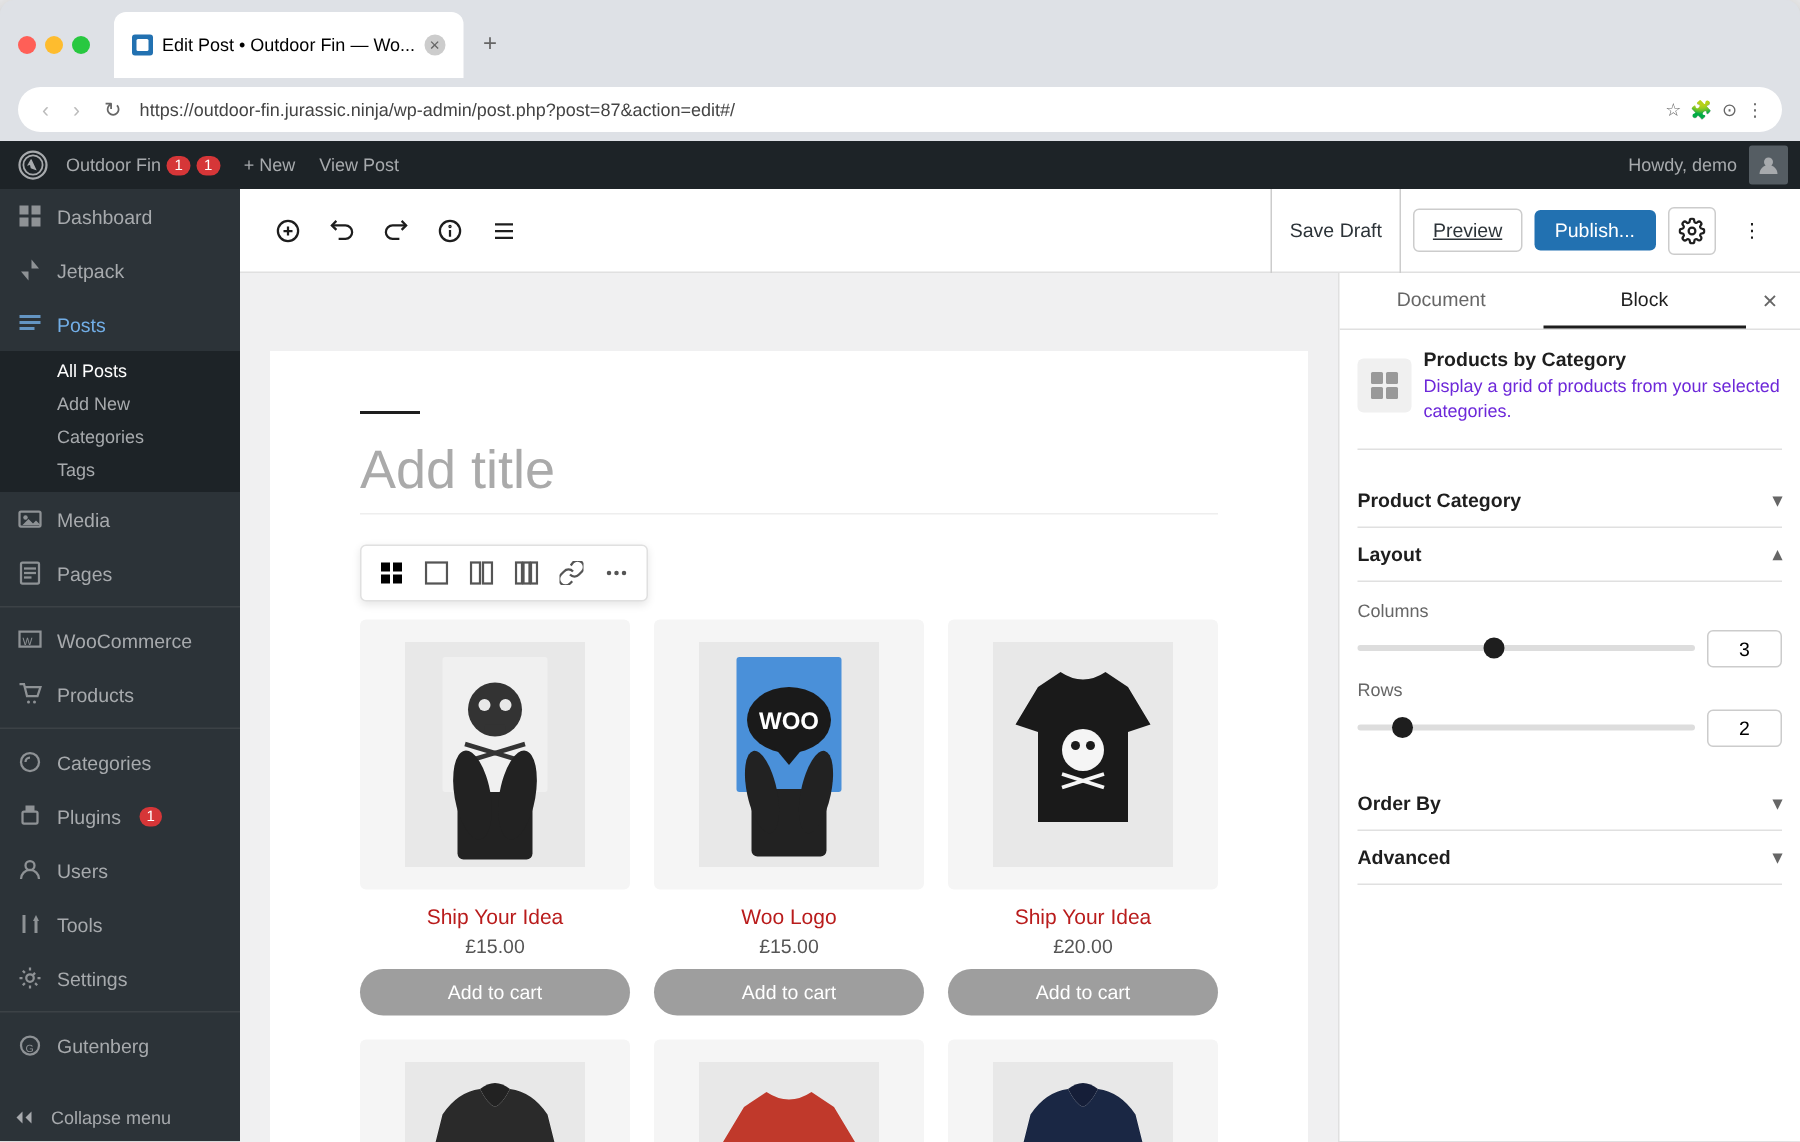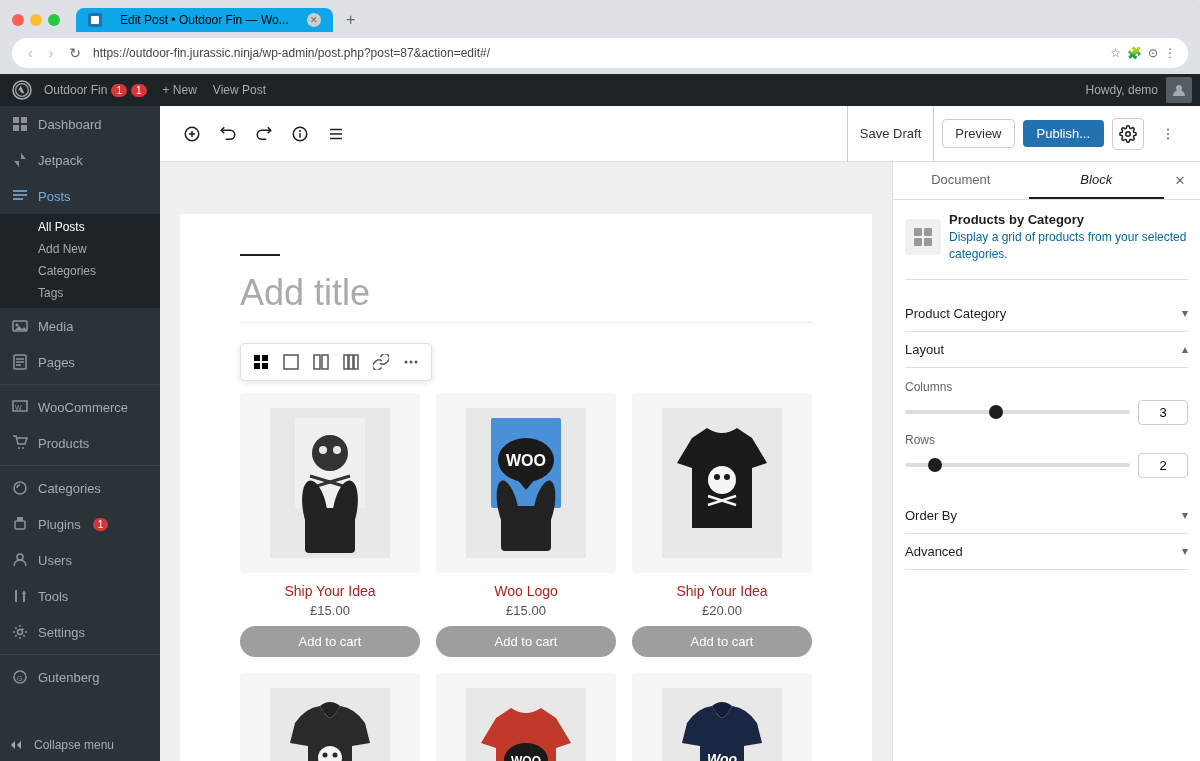--- a/index.html
+++ b/index.html
@@ -23,28 +23,28 @@
       align-items: center;
       gap: 8px;
     }
     .traffic-lights { display: flex; gap: 6px; }
     .tl { width: 12px; height: 12px; border-radius: 50%; }
     .tl-red { background: #ff5f57; }
     .tl-yellow { background: #febc2e; }
     .tl-green { background: #28c840; }
     .tab-bar { display: flex; align-items: center; flex: 1; margin-left: 8px; }
     .tab-active {
-      background: #0ea5e9;
+      background: #ffffff;
       border-radius: 8px 8px 0 0;
       padding: 4px 12px;
       font-size: 12px;
       display: flex;
       align-items: center;
-      gap: 18px;
-      height: 24px;
+      gap: 6px;
+      height: 44px;
     }
     .tab-favicon { width: 14px; height: 14px; background: #2271b1; border-radius: 2px; display: flex; align-items: center; justify-content: center; }
     .tab-favicon svg { width: 10px; height: 10px; }
     .tab-close { width: 14px; height: 14px; border-radius: 50%; background: #ccc; display: flex; align-items: center; justify-content: center; font-size: 9px; color: #666; cursor: pointer; }
     .new-tab-btn { margin-left: 6px; width: 24px; height: 24px; border-radius: 50%; display: flex; align-items: center; justify-content: center; font-size: 16px; color: #666; cursor: pointer; }
 
     .browser-addressbar {
       background: #fff;
       margin: 0 12px 6px;
       border-radius: 20px;
@@ -124,21 +124,21 @@
       align-items: center;
       padding: 0 16px;
       height: 56px;
       flex-shrink: 0;
     }
     .toolbar-left { display: flex; align-items: center; gap: 4px; }
     .toolbar-btn { width: 32px; height: 32px; border-radius: 4px; display: flex; align-items: center; justify-content: center; cursor: pointer; color: #1e1e1e; }
     .toolbar-btn svg { width: 18px; height: 18px; }
     .toolbar-right { margin-left: auto; display: flex; align-items: center; gap: 8px; }
     .btn-save-draft { background: transparent; border: 1px solid #ccc; color: #2c3338; padding: 23px 12px; border-radius: 0; cursor: pointer; font-size: 13px; }
-    .btn-preview { background: transparent; border: 1px solid #ccc; color: #2c3338; padding: 6px 12px; border-radius: 4px; cursor: pointer; font-size: 13px; }
+    .btn-preview { background: transparent; border: 1px solid #ccc; color: #2c3338; padding: 6px 12px; border-radius: 4px; cursor: pointer; font-size: 13px; text-decoration: underline; }
     .btn-publish { background: #2271b1; color: #fff; border: none; padding: 6px 14px; border-radius: 4px; cursor: pointer; font-size: 13px; display: flex; align-items: center; gap: 4px; }
     .btn-settings { width: 32px; height: 32px; border-radius: 4px; display: flex; align-items: center; justify-content: center; cursor: pointer; color: #1e1e1e; border: 1px solid #ccc; }
     .btn-more { width: 32px; height: 32px; display: flex; align-items: center; justify-content: center; cursor: pointer; color: #1e1e1e; }
 
     
     .editor-body { display: flex; flex: 1; overflow: hidden; }
 
     
     .editor-main {
       flex: 1;
@@ -233,41 +233,41 @@
     }
     .panel-tab {
       flex: 1;
       padding: 10px;
       text-align: center;
       font-size: 13px;
       cursor: pointer;
       color: #666;
       border-bottom: 2px solid transparent;
     }
-    .panel-tab.active { color: #1e1e1e; border-bottom-color: #1e1e1e; font-style: italic; }
+    .panel-tab.active { color: #1e1e1e; border-bottom-color: #1e1e1e; }
     .panel-close { width: 32px; height: 32px; display: flex; align-items: center; justify-content: center; cursor: pointer; color: #666; margin-right: 4px; }
     .panel-content { flex: 1; overflow-y: auto; padding: 12px; }
 
     
     .block-info { display: flex; align-items: center; gap: 8px; margin-bottom: 16px; padding-bottom: 16px; border-bottom: 1px solid #e0e0e0; }
     .block-icon { width: 36px; height: 36px; background: #f0f0f0; border-radius: 4px; display: flex; align-items: center; justify-content: center; flex-shrink: 0; }
     .block-name { font-size: 13px; font-weight: 600; color: #1e1e1e; margin-bottom: 2px; }
-    .block-desc { font-size: 12px; color: #0369a1; line-height: 1.4; }
+    .block-desc { font-size: 12px; color: #6d28d9; line-height: 1.4; }
 
     
     .panel-section { margin-bottom: 0; }
     .panel-section-header {
       display: flex;
       align-items: center;
       justify-content: space-between;
       padding: 10px 0;
       cursor: pointer;
       border-bottom: 1px solid #e0e0e0;
       font-size: 13px;
-      font-weight: 400;
+      font-weight: 700;
       color: #1e1e1e;
     }
     .panel-section-header .chevron { color: #666; font-size: 12px; }
     .panel-section-content { padding: 12px 0; }
     .control-label { font-size: 12px; color: #666; }
     .control-input {
       width: 50px;
       padding: 4px 6px;
       border: 1px solid #ccc;
       border-radius: 4px;

